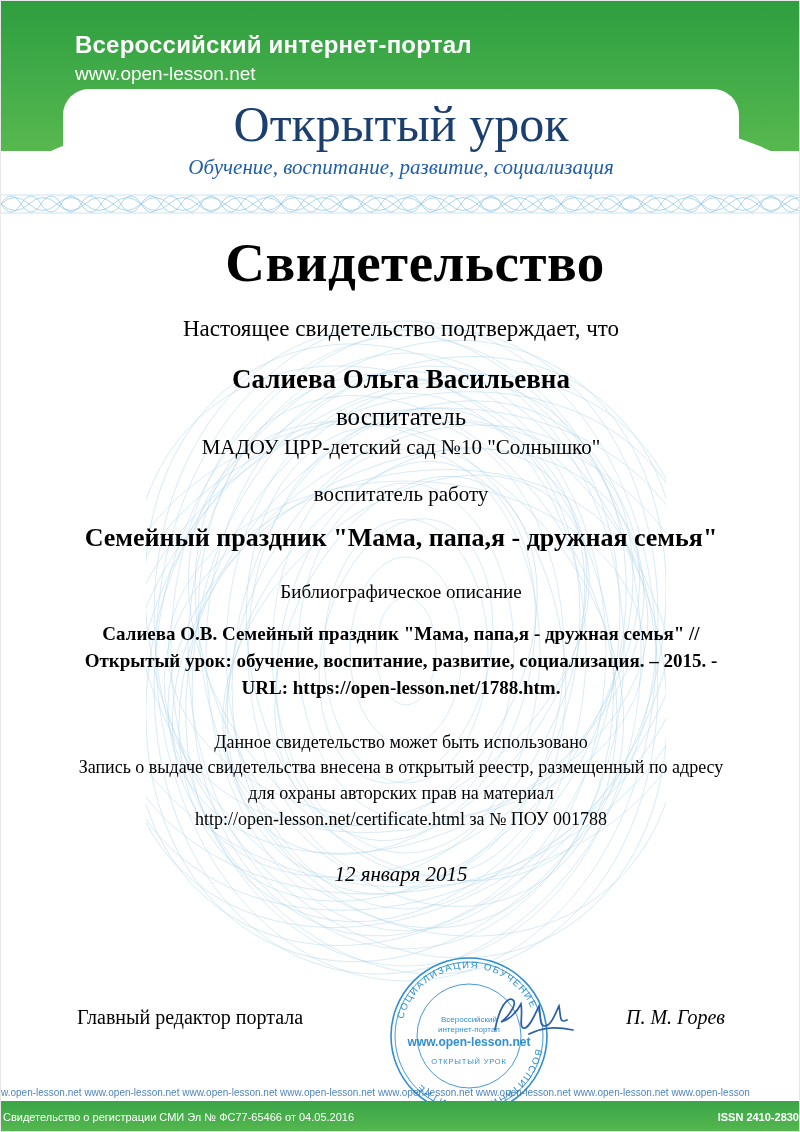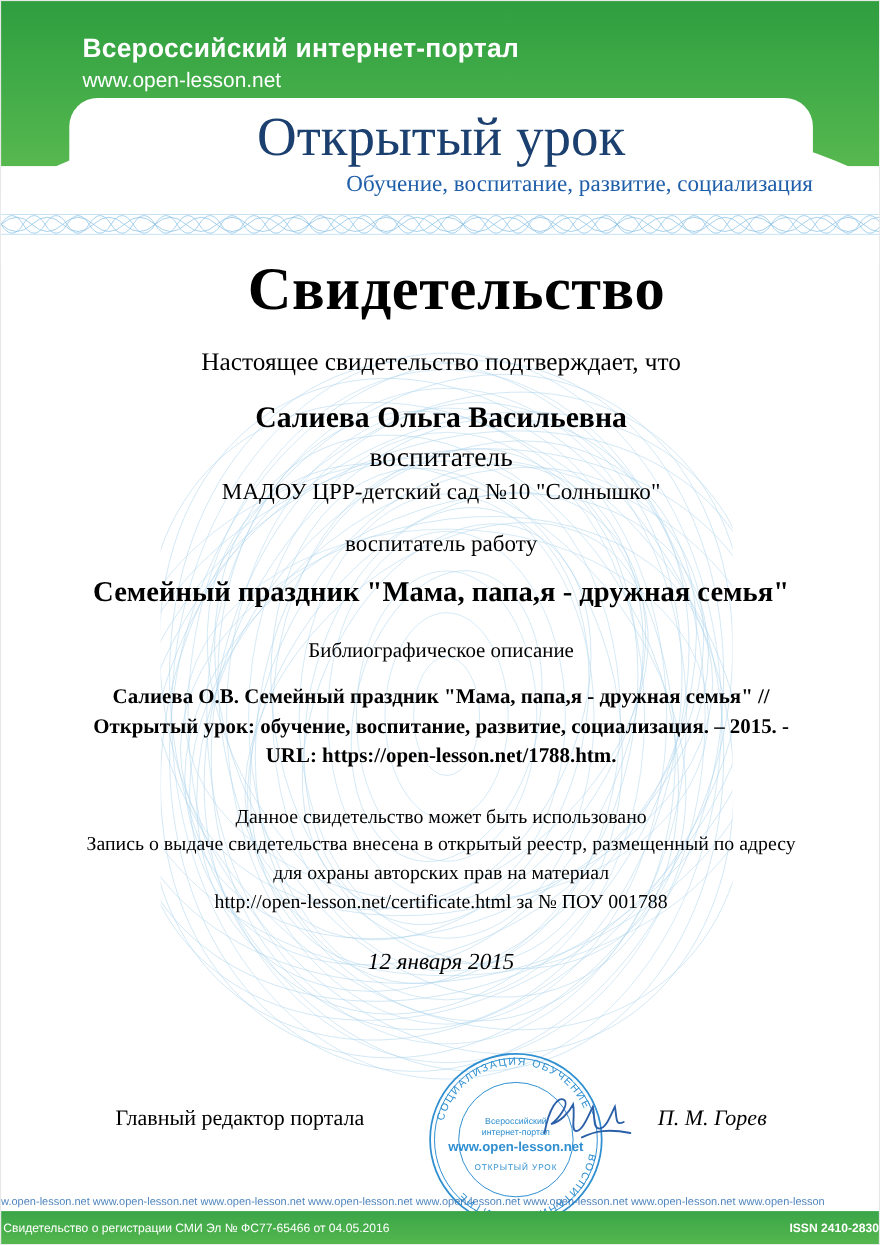--- a/index.html
+++ b/index.html
@@ -75,23 +75,24 @@
     text-align: center;
     color: #1b3f6e;
     font-family: "Liberation Serif", serif;
     font-size: 50px;
     line-height: 1;
   }
   .brand-tagline {
     position: absolute;
     left: 0; right: 0;
     top: 66px;
-    text-align: right;
+    text-align: center;
     color: #1f5ea8;
     font-family: "Liberation Serif", serif;
+    font-style: italic;
     font-size: 21px;
   }
 
   
   .guilloche-band {
     position: absolute;
     left: 0;
     top: 186px;
     width: 800px;
     height: 34px;
@@ -179,21 +180,21 @@
   
   .sign-row {
     position: absolute;
     left: 0;
     top: 1005px;
     width: 800px;
     z-index: 4;
     display: flex;
     align-items: center;
     justify-content: space-between;
-    padding: 0 104px;
+    padding: 0 76px;
     box-sizing: border-box;
     font-size: 20px;
     color: #000;
   }
   .sign-role { white-space: nowrap; }
   .sign-name { white-space: nowrap; font-style: italic; }
 
   .stamp {
     position: absolute;
     left: 378px;

